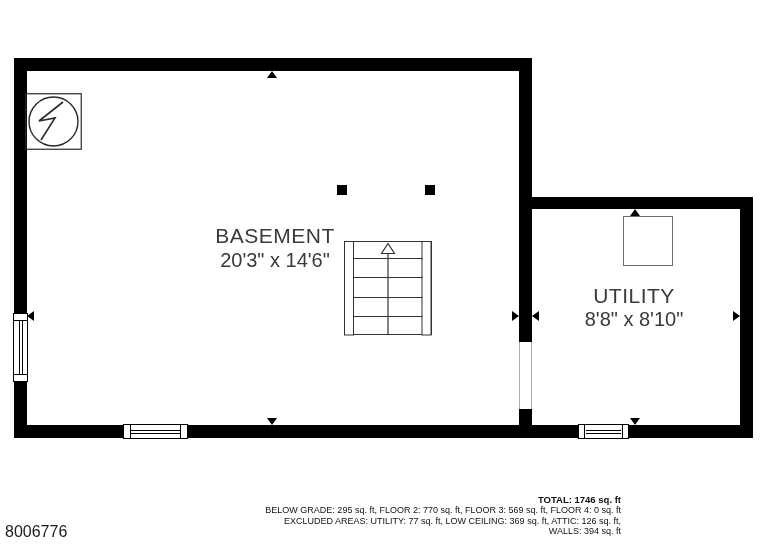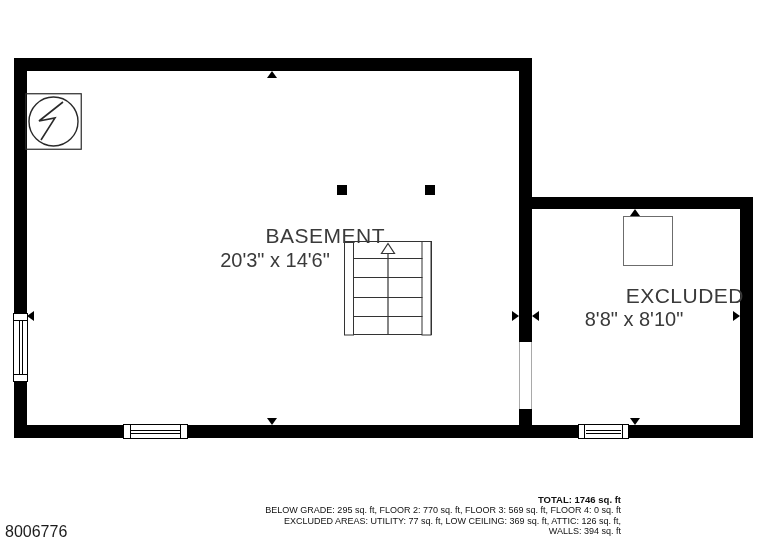--- a/index.html
+++ b/index.html
@@ -28,21 +28,21 @@
   .post{position:absolute;width:10px;height:10px;background:#000;}
   
   .heater{position:absolute;width:50px;height:50px;background:#fff;border:1.5px solid #6c6c6c;box-sizing:border-box;}
   
   .arr{position:absolute;width:0;height:0;}
   .arr-up{border-left:5px solid transparent;border-right:5px solid transparent;border-bottom:7px solid #000;}
   .arr-down{border-left:5px solid transparent;border-right:5px solid transparent;border-top:7px solid #000;}
   .arr-left{border-top:5px solid transparent;border-bottom:5px solid transparent;border-right:7px solid #000;}
   .arr-right{border-top:5px solid transparent;border-bottom:5px solid transparent;border-left:7px solid #000;}
   
-  .room-name{position:absolute;width:220px;text-align:right;font-size:21px;letter-spacing:.5px;color:var(--room-text);}
+  .room-name{position:absolute;width:220px;text-align:center;font-size:21px;letter-spacing:.5px;color:var(--room-text);}
   .room-dims{position:absolute;width:220px;text-align:center;font-size:20px;color:var(--room-text);}
   
   .footer{position:absolute;left:0;top:495px;width:621px;text-align:right;color:var(--footer);font-size:9px;line-height:10.4px;}
   .footer .total{font-weight:bold;font-size:9.5px;}
   .plan-id{position:absolute;left:5px;top:523px;font-size:16px;color:#1c1c1c;}
   svg{display:block;}
 </style>
 </head>
 <body>
 
@@ -108,21 +108,21 @@
   <div class="arr arr-down" style="left:267px;top:418px;"></div>
   <div class="arr arr-left" style="left:27px;top:311px;"></div>
   <div class="arr arr-right" style="left:512px;top:311px;"></div>
   <div class="arr arr-left" style="left:532px;top:311px;"></div>
   <div class="arr arr-right" style="left:733px;top:311px;"></div>
   <div class="arr arr-up" style="left:630px;top:209px;"></div>
   <div class="arr arr-down" style="left:630px;top:418px;"></div>
 
   <div class="room-name" style="left:165px;top:224px;">BASEMENT</div>
   <div class="room-dims" style="left:165px;top:249px;">20'3" x 14'6"</div>
-  <div class="room-name" style="left:524px;top:284px;">EXCLUDED</div>
+  <div class="room-name" style="left:524px;top:284px;">UTILITY</div>
   <div class="room-dims" style="left:524px;top:308px;">8'8" x 8'10"</div>
 
   <div class="footer">
     <div class="total">TOTAL: 1746 sq. ft</div>
     <div>BELOW GRADE: 295 sq. ft, FLOOR 2: 770 sq. ft, FLOOR 3: 569 sq. ft, FLOOR 4: 0 sq. ft</div>
     <div>EXCLUDED AREAS: UTILITY: 77 sq. ft, LOW CEILING: 369 sq. ft, ATTIC: 126 sq. ft,</div>
     <div>WALLS: 394 sq. ft</div>
   </div>
 
   <div class="plan-id">8006776</div>

